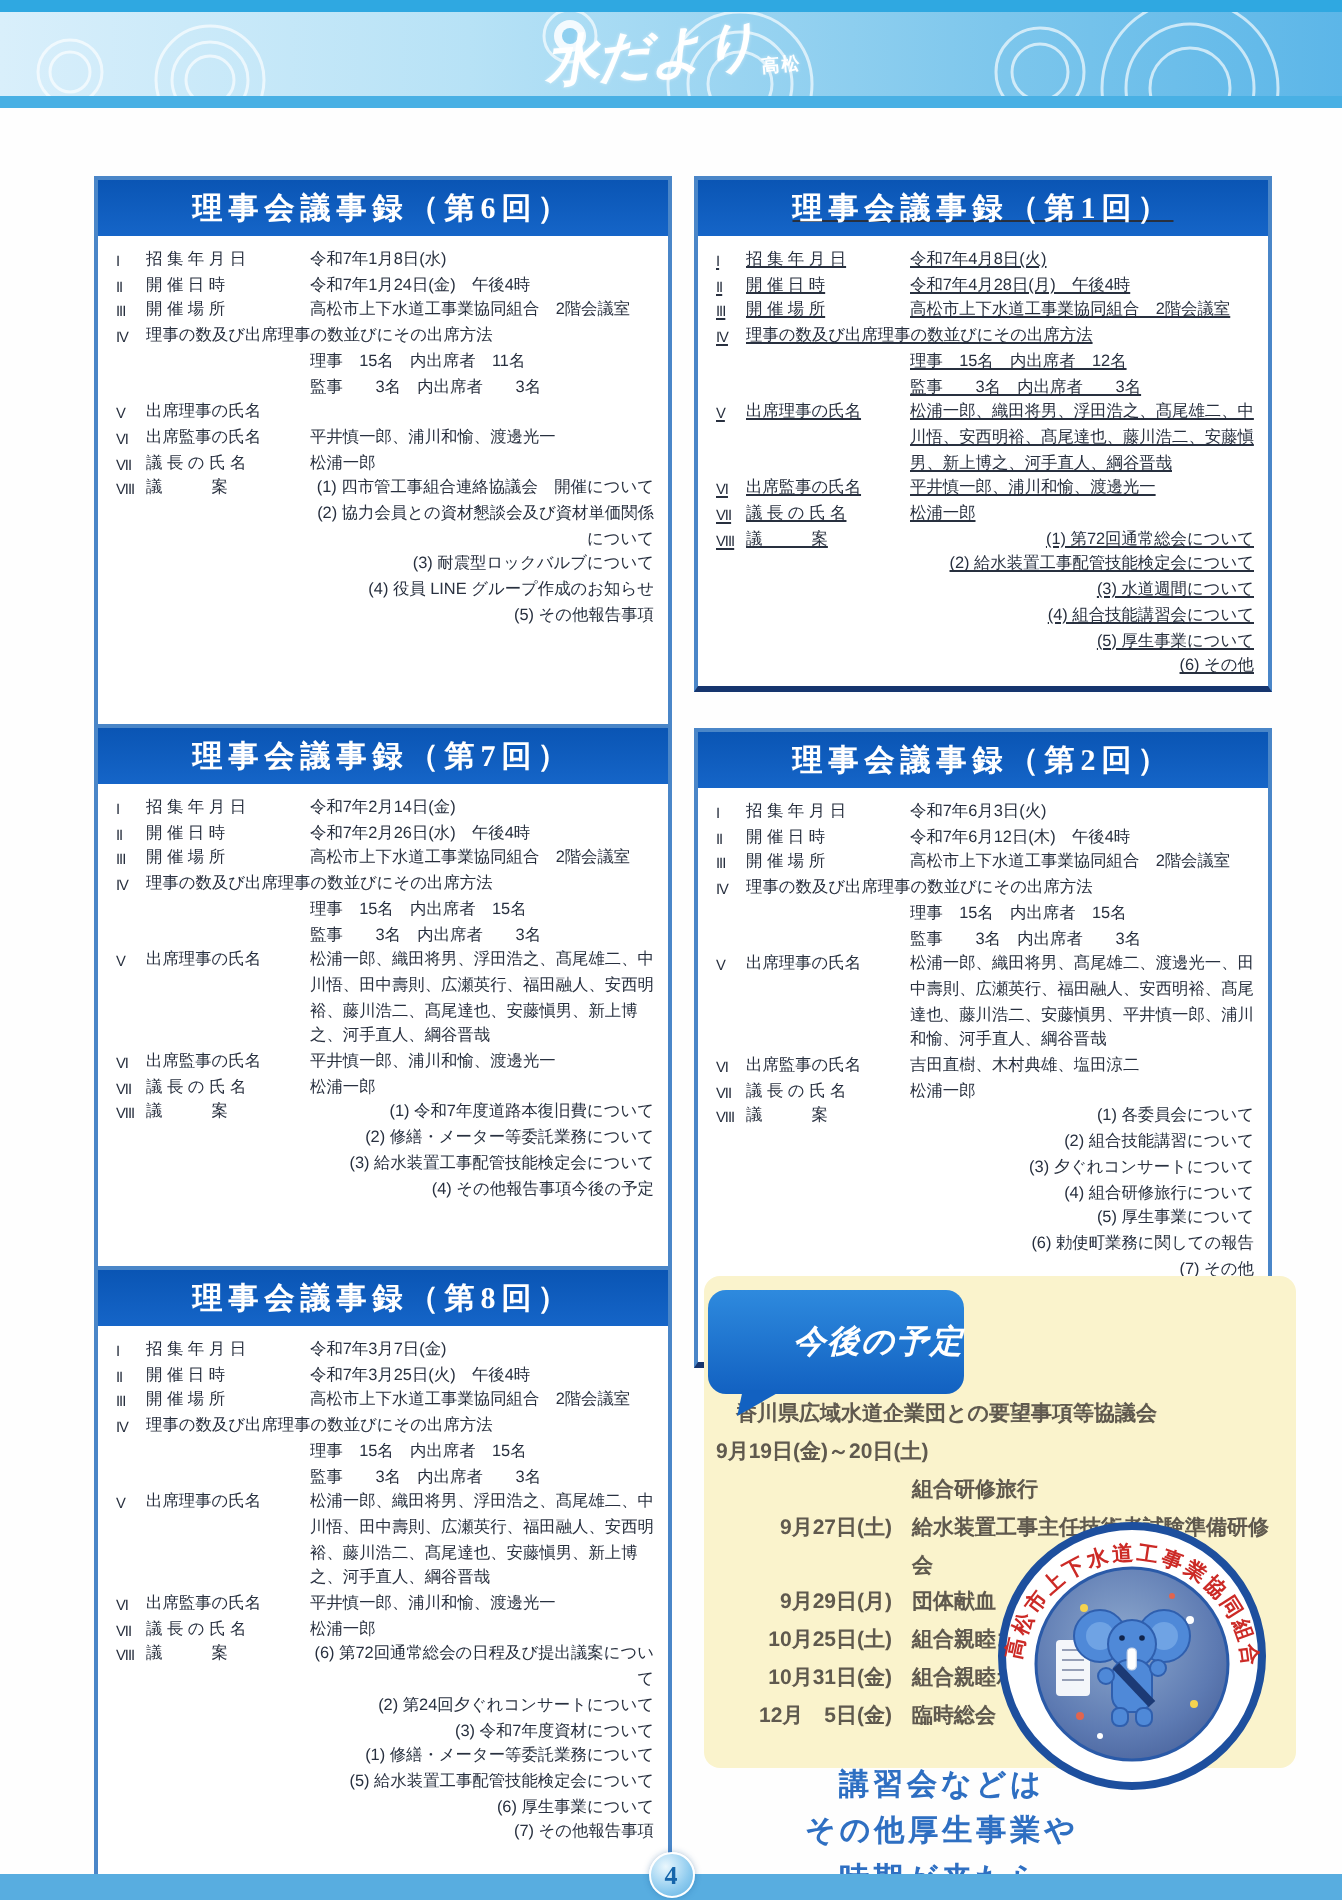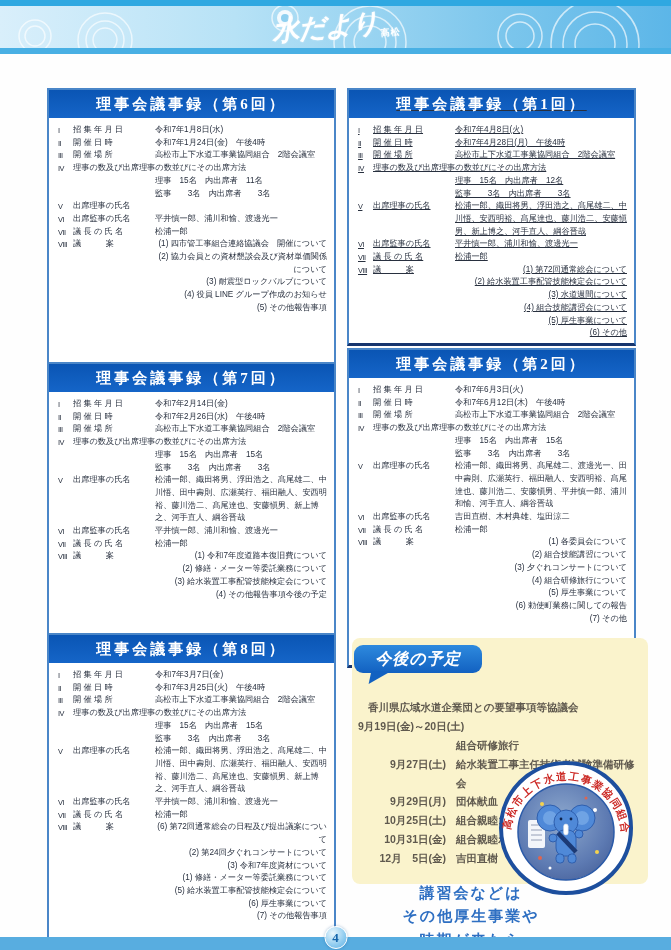--- a/index.html
+++ b/index.html
@@ -26,23 +26,23 @@
   .mrow{display:flex;align-items:flex-start;}
   .rn{flex:0 0 15px;font-size:7.4px;padding-top:1px;letter-spacing:-0.5px;}
   .lbl{flex:0 0 82px;}
   .lbl-full{flex:1;}
   .val{flex:1;}
   .count-lines{margin-left:97px;}
   .agenda div{text-indent:-14px;padding-left:14px;text-align:right;}
   
   .schedule{position:absolute;left:352px;top:638px;width:296px;height:246px;
             background:#faf3cc;border-radius:8px;}
-  .bubble{position:absolute;left:2px;top:7px;width:128px;height:28px;border-radius:9px;
+  .bubble{position:absolute;left:2px;top:7px;width:128px;height:52px;border-radius:9px;
           background:linear-gradient(180deg,#2e8ade,#1261c1);color:#fff;
-          display:flex;align-items:center;justify-content:center;
+          display:flex;align-items:center;justify-content:flex-end;
           font-weight:bold;font-style:italic;font-size:16px;letter-spacing:1px;}
   .bubble::after{content:'';position:absolute;left:16px;bottom:-11px;width:0;height:0;
           border-top:13px solid #1261c1;border-right:20px solid transparent;transform:skewX(-12deg);}
   .sched-list{margin:60px 4px 0 6px;font-weight:bold;font-size:10.5px;color:#5f594e;line-height:1.8;}
   .s-row{display:flex;}
   .s-date{min-width:88px;text-align:right;white-space:nowrap;}
   .s-event{padding-left:10px;}
   .note{margin:13px 0 0 10px;width:218px;text-align:center;color:#2e6fc2;font-weight:bold;
         font-size:15px;letter-spacing:2px;line-height:1.55;}
   .badge{position:absolute;left:146px;top:122px;width:136px;height:136px;}
@@ -246,21 +246,21 @@
           <div class="val agenda">
             <div>(1) 令和7年度道路本復旧費について</div>
             <div>(2) 修繕・メーター等委託業務について</div>
             <div>(3) 給水装置工事配管技能検定会について</div>
             <div>(4) その他報告事項今後の予定</div>
           </div>
         </div>
     </div>
   </section>
 
-  <section class="minutes-box" style="left:347px;top:348px;height:320px;">
+  <section class="minutes-box" style="left:347px;top:364px;height:320px;">
     <h2 class="box-title">理事会議事録（第2回）</h2>
     <div class="box-body">
       <div class="mrow">
           <span class="rn">I</span>
           <span class="lbl">招 集 年 月 日</span>
           <span class="val">令和7年6月3日(火)</span>
         </div>
       <div class="mrow">
           <span class="rn">II</span>
           <span class="lbl">開 催 日 時</span>
@@ -402,21 +402,21 @@
           <span class="s-event">組合親睦ゴルフコンペ</span>
         </div>
 
         <div class="s-row">
           <span class="s-date">10月31日(金)</span>
           <span class="s-event">組合親睦ボーリング大会</span>
         </div>
 
         <div class="s-row">
           <span class="s-date">12月　5日(金)</span>
-          <span class="s-event">吉田直樹</span>
+          <span class="s-event">臨時総会</span>
         </div>
       </div>
     <div class="note">
         <div>講習会などは</div>
         <div>その他厚生事業や</div>
         <div>時期が来たら</div>
       </div>
     <div class="badge">
       <svg viewBox="0 0 136 136" width="136" height="136">
         <defs>

